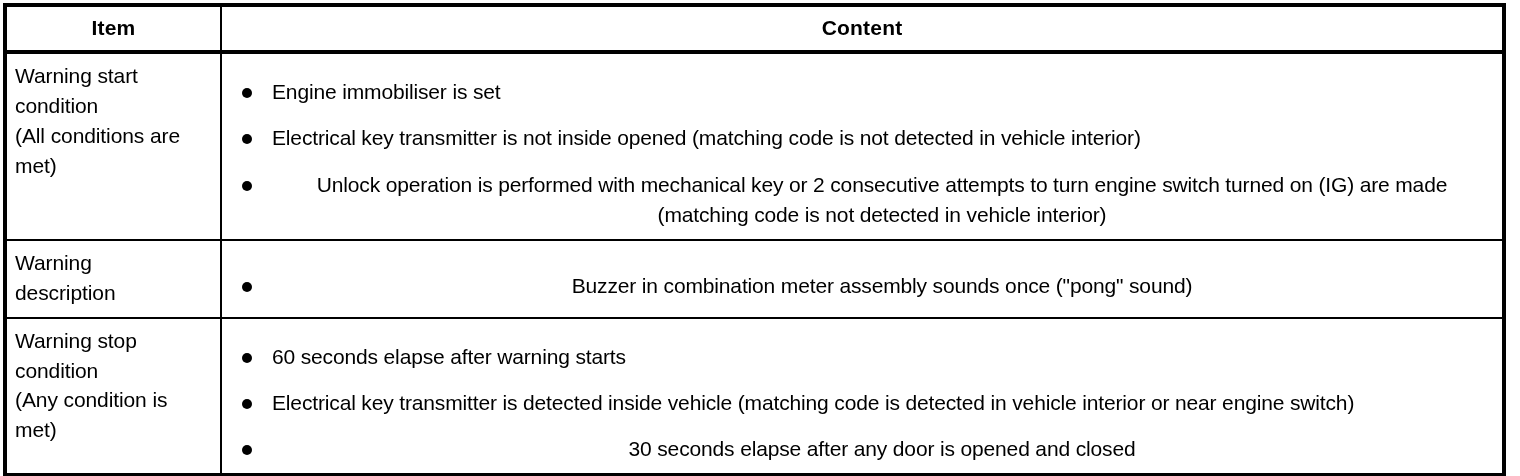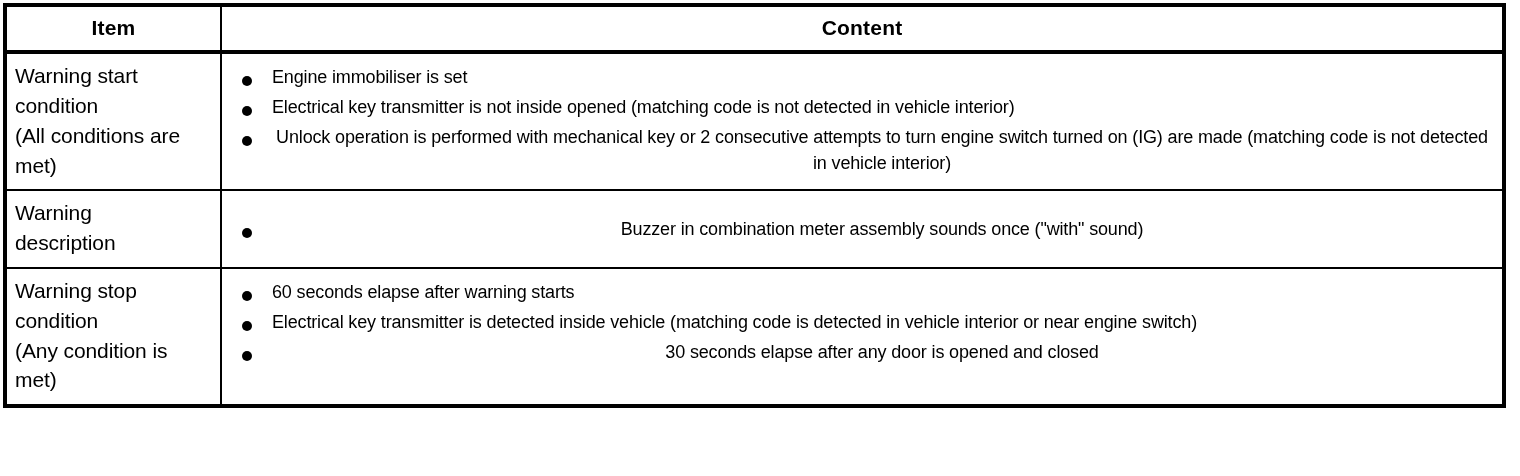--- a/index.html
+++ b/index.html
@@ -89,22 +89,22 @@
 
   ul.bullets {
     margin: 0;
     padding: 0;
     list-style: none;
   }
 
   ul.bullets > li {
     position: relative;
     padding-left: 41px;
-    margin: 4px 0 3px 0;
-    font-size: 18px;
+    margin: 16px 0 3px 0;
+    font-size: 21px;
     line-height: 1.44;
     letter-spacing: -0.15px;
   }
 
   ul.bullets > li:last-child {
     margin-bottom: 0;
     text-align: center;
   }
 
   ul.bullets > li .dot {
@@ -167,21 +167,21 @@
 
       <tr>
         <td class="item-cell">
           <span class="item-line">Warning</span>
           <span class="item-line">description</span>
         </td>
         <td class="content-cell" style="vertical-align:middle;">
           <ul class="bullets">
             <li>
               <span class="dot"></span>
-              <span>Buzzer in combination meter assembly sounds once ("with" sound)</span>
+              <span>Buzzer in combination meter assembly sounds once ("pong" sound)</span>
             </li>
           </ul>
         </td>
       </tr>
 
       <tr>
         <td class="item-cell">
           <span class="item-line">Warning stop</span>
           <span class="item-line">condition</span>
           <span class="item-line">(Any condition is</span>

